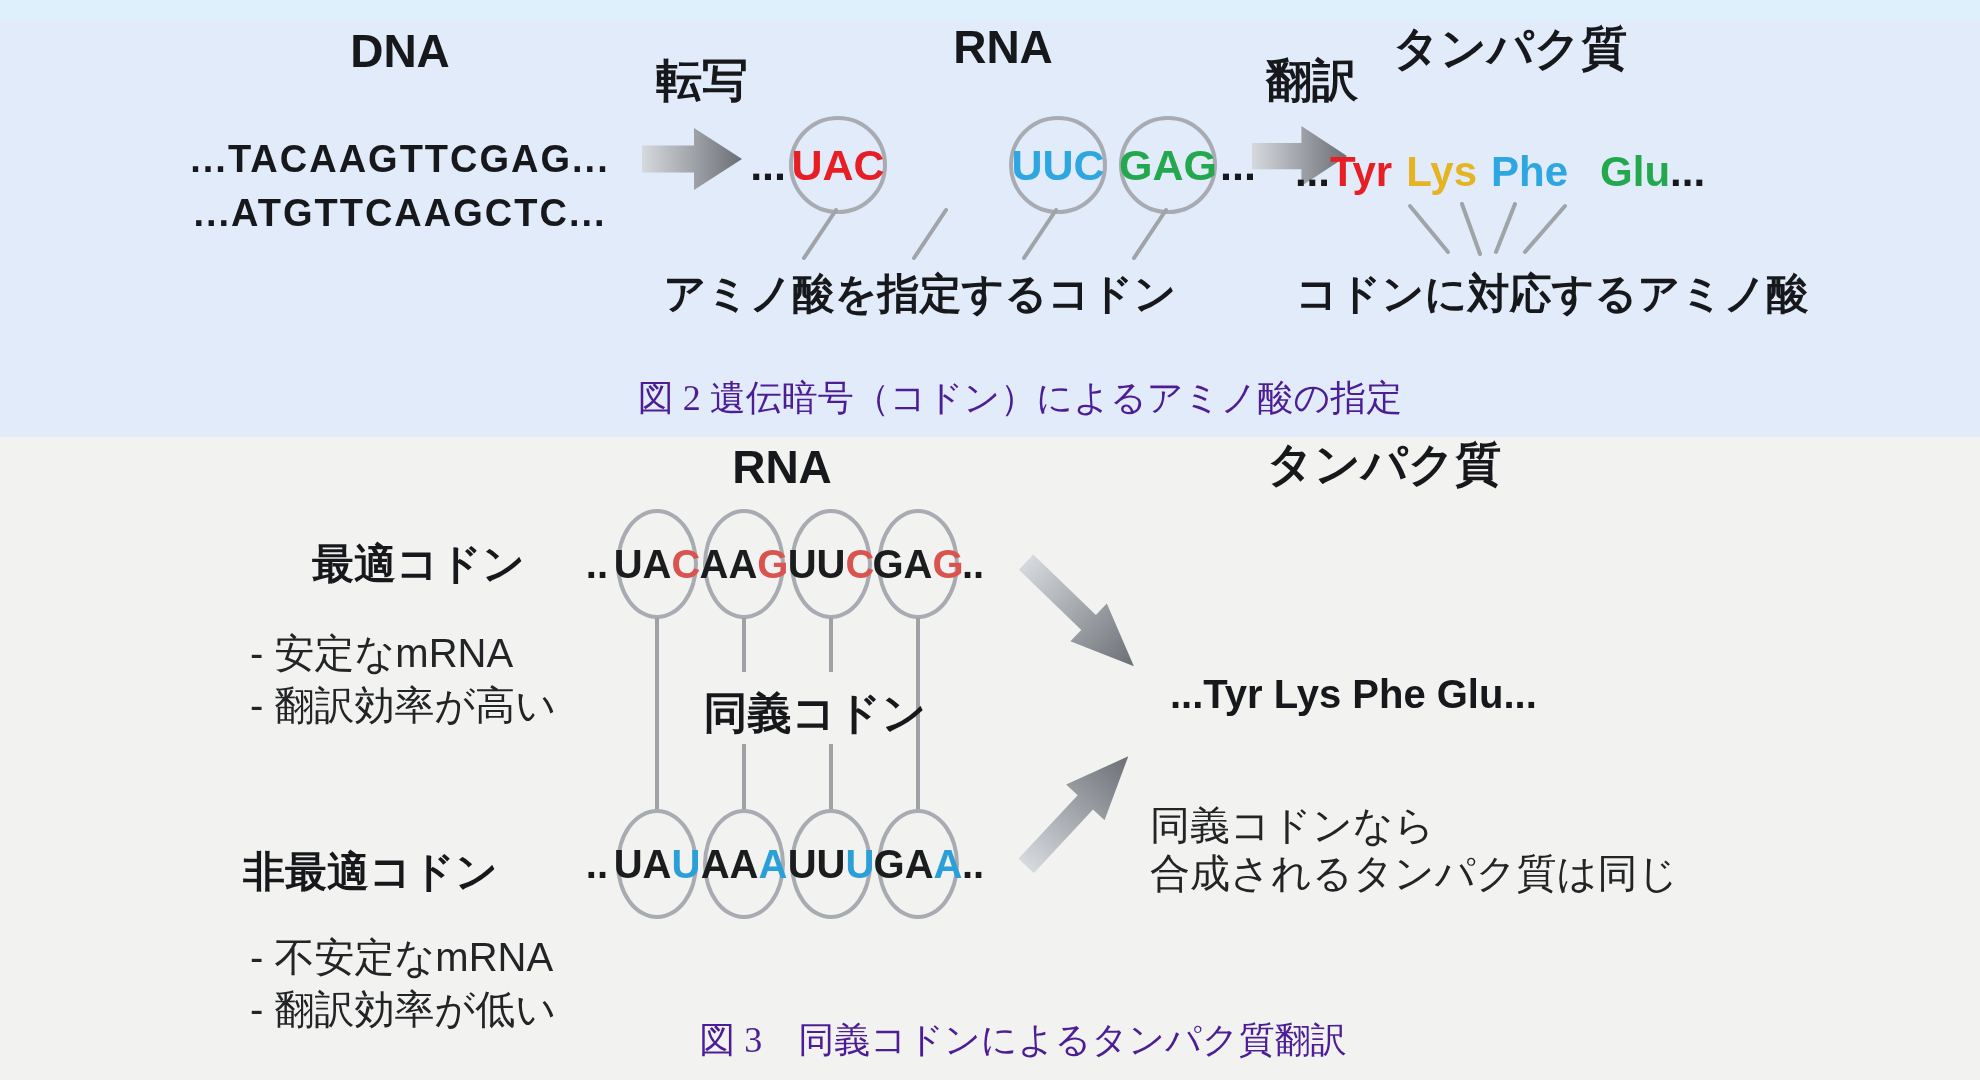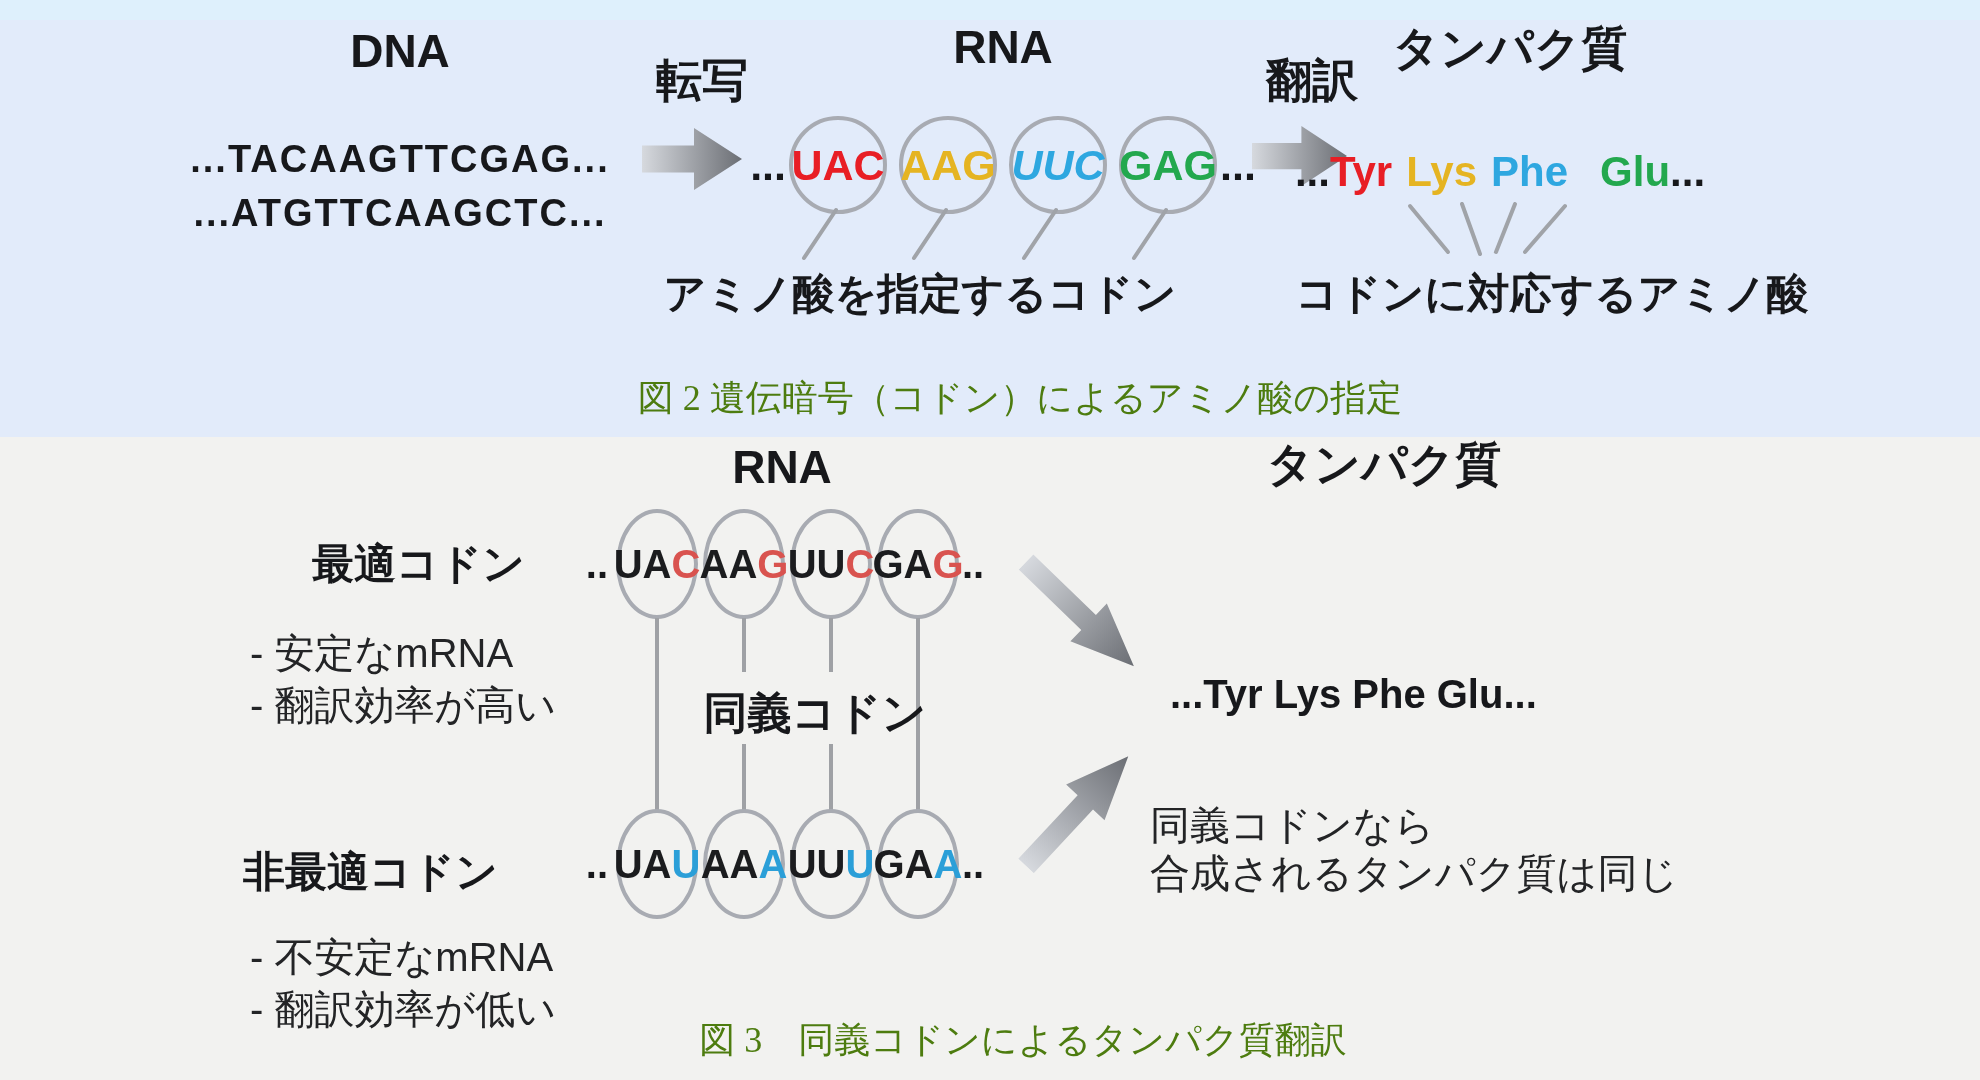--- a/index.html
+++ b/index.html
@@ -10,21 +10,21 @@
   .panel-top{left:0;top:0;width:1980px;height:437px;background:#e2ebfa;}
   .panel-top-strip{left:0;top:0;width:1980px;height:20px;background:#def0fc;}
   .panel-bottom{left:0;top:437px;width:1980px;height:643px;background:#f2f2f0;}
   .hd{font-weight:700;color:#17181b;white-space:nowrap;}
   .f46{font-size:46px;}
   .f44{font-size:44px;}
   .f42{font-size:42px;}
   .f40{font-size:40px;}
   .seq{font-weight:700;font-size:38px;letter-spacing:2px;color:#17181b;white-space:nowrap;}
   .note{font-size:40px;color:#232426;white-space:nowrap;}
-  .caption{font-family:"Liberation Serif","DejaVu Serif",serif;font-size:36px;color:#4d7c0f;white-space:nowrap;}
+  .caption{font-family:"Liberation Serif","DejaVu Serif",serif;font-size:36px;color:#4c1d95;white-space:nowrap;}
   .codon-circle{box-sizing:border-box;border:4px solid #a8abb2;border-radius:50%;
     display:flex;align-items:center;justify-content:center;
     font-weight:700;white-space:nowrap;}
   .circle-f2{width:98px;height:98px;top:116px;font-size:43px;}
   .ellipse-f3{width:82px;height:110px;font-size:40px;color:#1b1c1e;}
   .dots{display:flex;align-items:center;font-weight:700;color:#17181b;white-space:nowrap;}
   .dots-f2{top:116px;height:98px;font-size:43px;}
   .dots-f3{height:110px;font-size:40px;}
   .vline{width:4px;background:#9fa1a5;}
   svg{display:block;}
@@ -52,25 +52,22 @@
     </defs>
     <polygon points="0,18 52,18 52,0 100,32 52,64 52,46 0,46" fill="url(#arrowGrad)"></polygon>
   </svg>
 
   <div class="abs cx hd f46" style="left:1003px;top:20px;">RNA</div>
 
   <div class="abs dots dots-f2" style="left:726px;width:60px;justify-content:flex-end;">...</div>
   <div class="abs codon-circle circle-f2" style="left:789px;">
     <span style="color: rgb(232, 30, 37);">UAC</span>
   </div>
-  <div class="abs codon-circle circle-f2" style="left:899px;">
-    <span style="color: rgb(229, 180, 34);">AAG</span>
-  </div>
   <div class="abs codon-circle circle-f2" style="left:1009px;">
-    <span style="color: rgb(46, 167, 224); font-style: italic;">UUC</span>
+    <span style="color: rgb(46, 167, 224);">UUC</span>
   </div>
   <div class="abs codon-circle circle-f2" style="left:1119px;">
     <span style="color: rgb(35, 168, 78);">GAG</span>
   </div>
   <div class="abs dots dots-f2" style="left:1220px;width:60px;">...</div>
 
   <svg class="abs" style="left:770px;top:206px;" width="410" height="56" viewBox="0 0 410 56">
     <g stroke="#a0a3a8" stroke-width="4" stroke-linecap="round">
       <line x1="66" y1="4" x2="34" y2="52"></line>
       <line x1="176" y1="4" x2="144" y2="52"></line>

